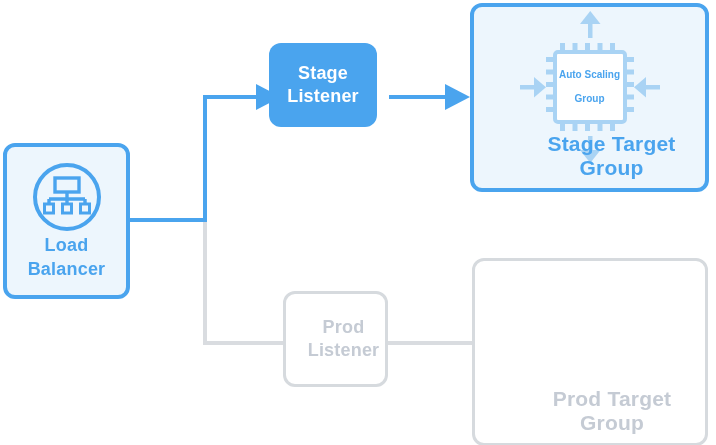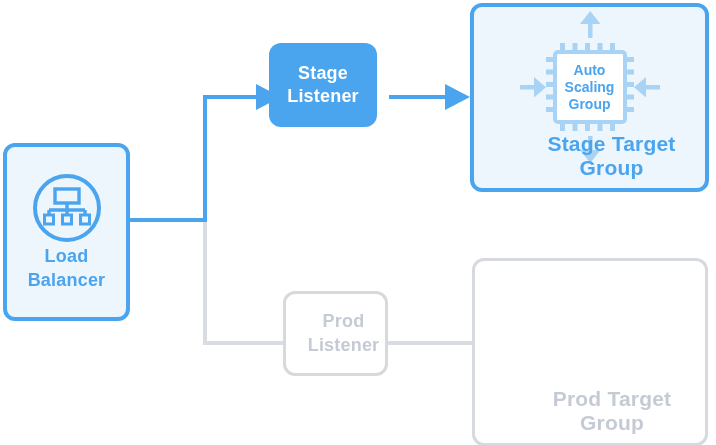--- a/index.html
+++ b/index.html
@@ -31,34 +31,34 @@
     justify-content:center;
     text-align:center;
   }
   .node-label{
     font-weight:700;
     font-size:18px;
     line-height:1.28;
     letter-spacing:.2px;
   }
   #load-balancer{
-    left:3px;top:143px;width:127px;height:178px;
+    left:3px;top:143px;width:127px;height:156px;
     background:var(--light-blue-bg);
     border:4px solid var(--blue);
     flex-direction:column;
     gap:1px;
   }
   #load-balancer .node-label{color:var(--blue);width:100px;}
   #stage-listener{
     left:269px;top:43px;width:108px;height:84px;
     background:var(--blue);
   }
   #stage-listener .node-label{color:#ffffff;width:80px;}
   #prod-listener{
-    left:283px;top:291px;width:105px;height:85px;
+    left:283px;top:291px;width:105px;height:96px;
     background:var(--white);
     border:3px solid var(--gray-border);
     padding-left:16px;
   }
   #prod-listener .node-label{color:var(--gray-text);width:80px;}
   #stage-target-group{
     left:470px;top:3px;width:239px;height:189px;
     background:var(--light-blue-bg);
     border:4px solid var(--blue);
     align-items:flex-start;
@@ -88,22 +88,22 @@
     color:var(--icon-blue);
   }
   .asg-wrap svg{position:absolute;left:0;top:0;}
   .asg-text{
     position:absolute;
     left:45px;top:45px;width:70px;height:70px;
     display:flex;align-items:center;justify-content:center;
     text-align:center;
     color:var(--blue);
     font-weight:700;
-    font-size:14px;
-    line-height:17px;
+    font-size:10px;
+    line-height:24px;
   }
   
   .lb-icon{color:var(--blue);display:block;}
   
   .line{position:absolute;}
   .line.blue{background:var(--blue);}
   .line.gray{background:var(--gray-line);}
   .arrowhead{
     position:absolute;width:0;height:0;
     border-top:13px solid transparent;

